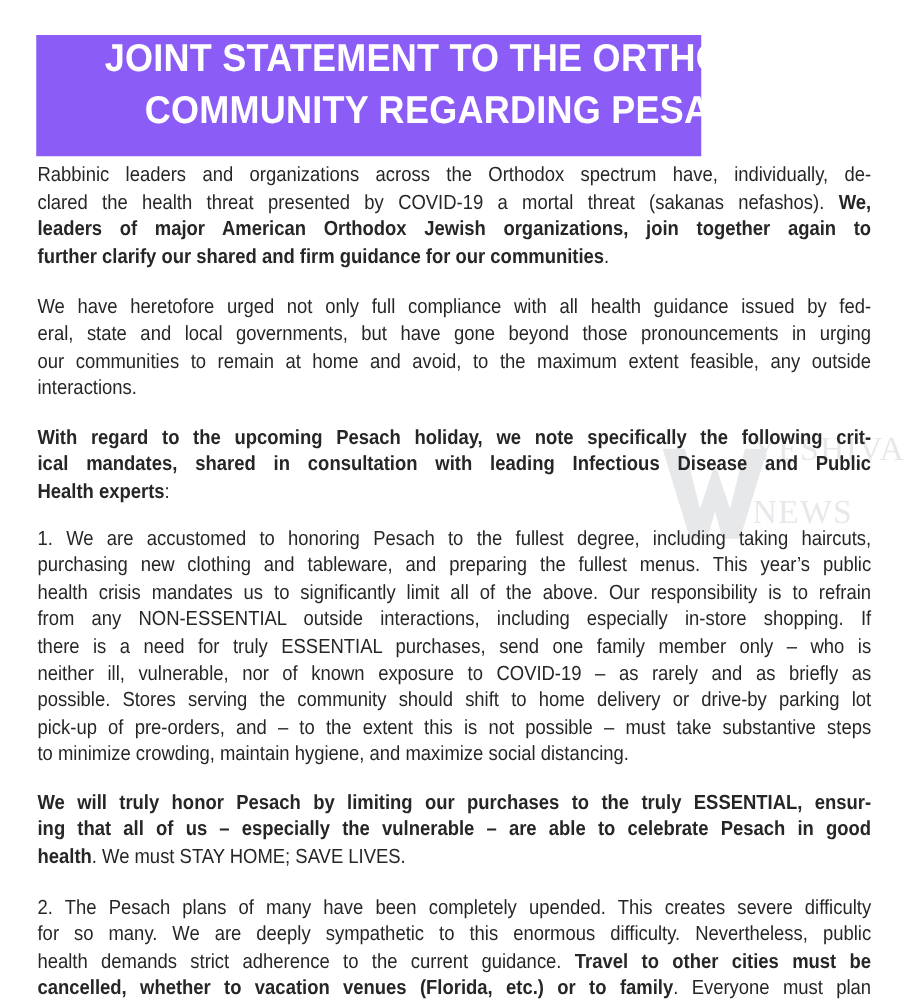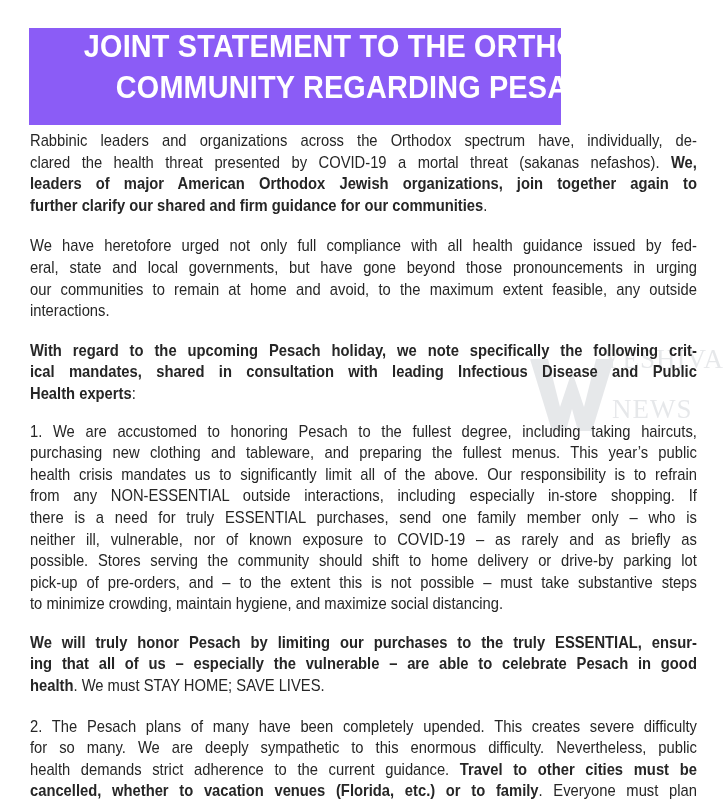--- a/index.html
+++ b/index.html
@@ -60,21 +60,21 @@
     left: 72px;
     font-family: "Liberation Serif", serif;
     font-size: 27px;
     line-height: 25px;
     color: #7a8290;
     letter-spacing: 1px;
     white-space: nowrap;
   }
   .wm-text.t1 { top: 2px; }
   .wm-text.t2 { top: 27px; }
-  .wm-text.t3 { top: 52px; left: 82px; }
+  .wm-text.t3 { top: 52px; left: 72px; }
 
   .content {
     position: absolute;
     left: 30px;
     top: 130px;
     width: 741px;               
     transform: scaleX(0.9);
     transform-origin: left top;
     font-size: 16.4px;
   }

